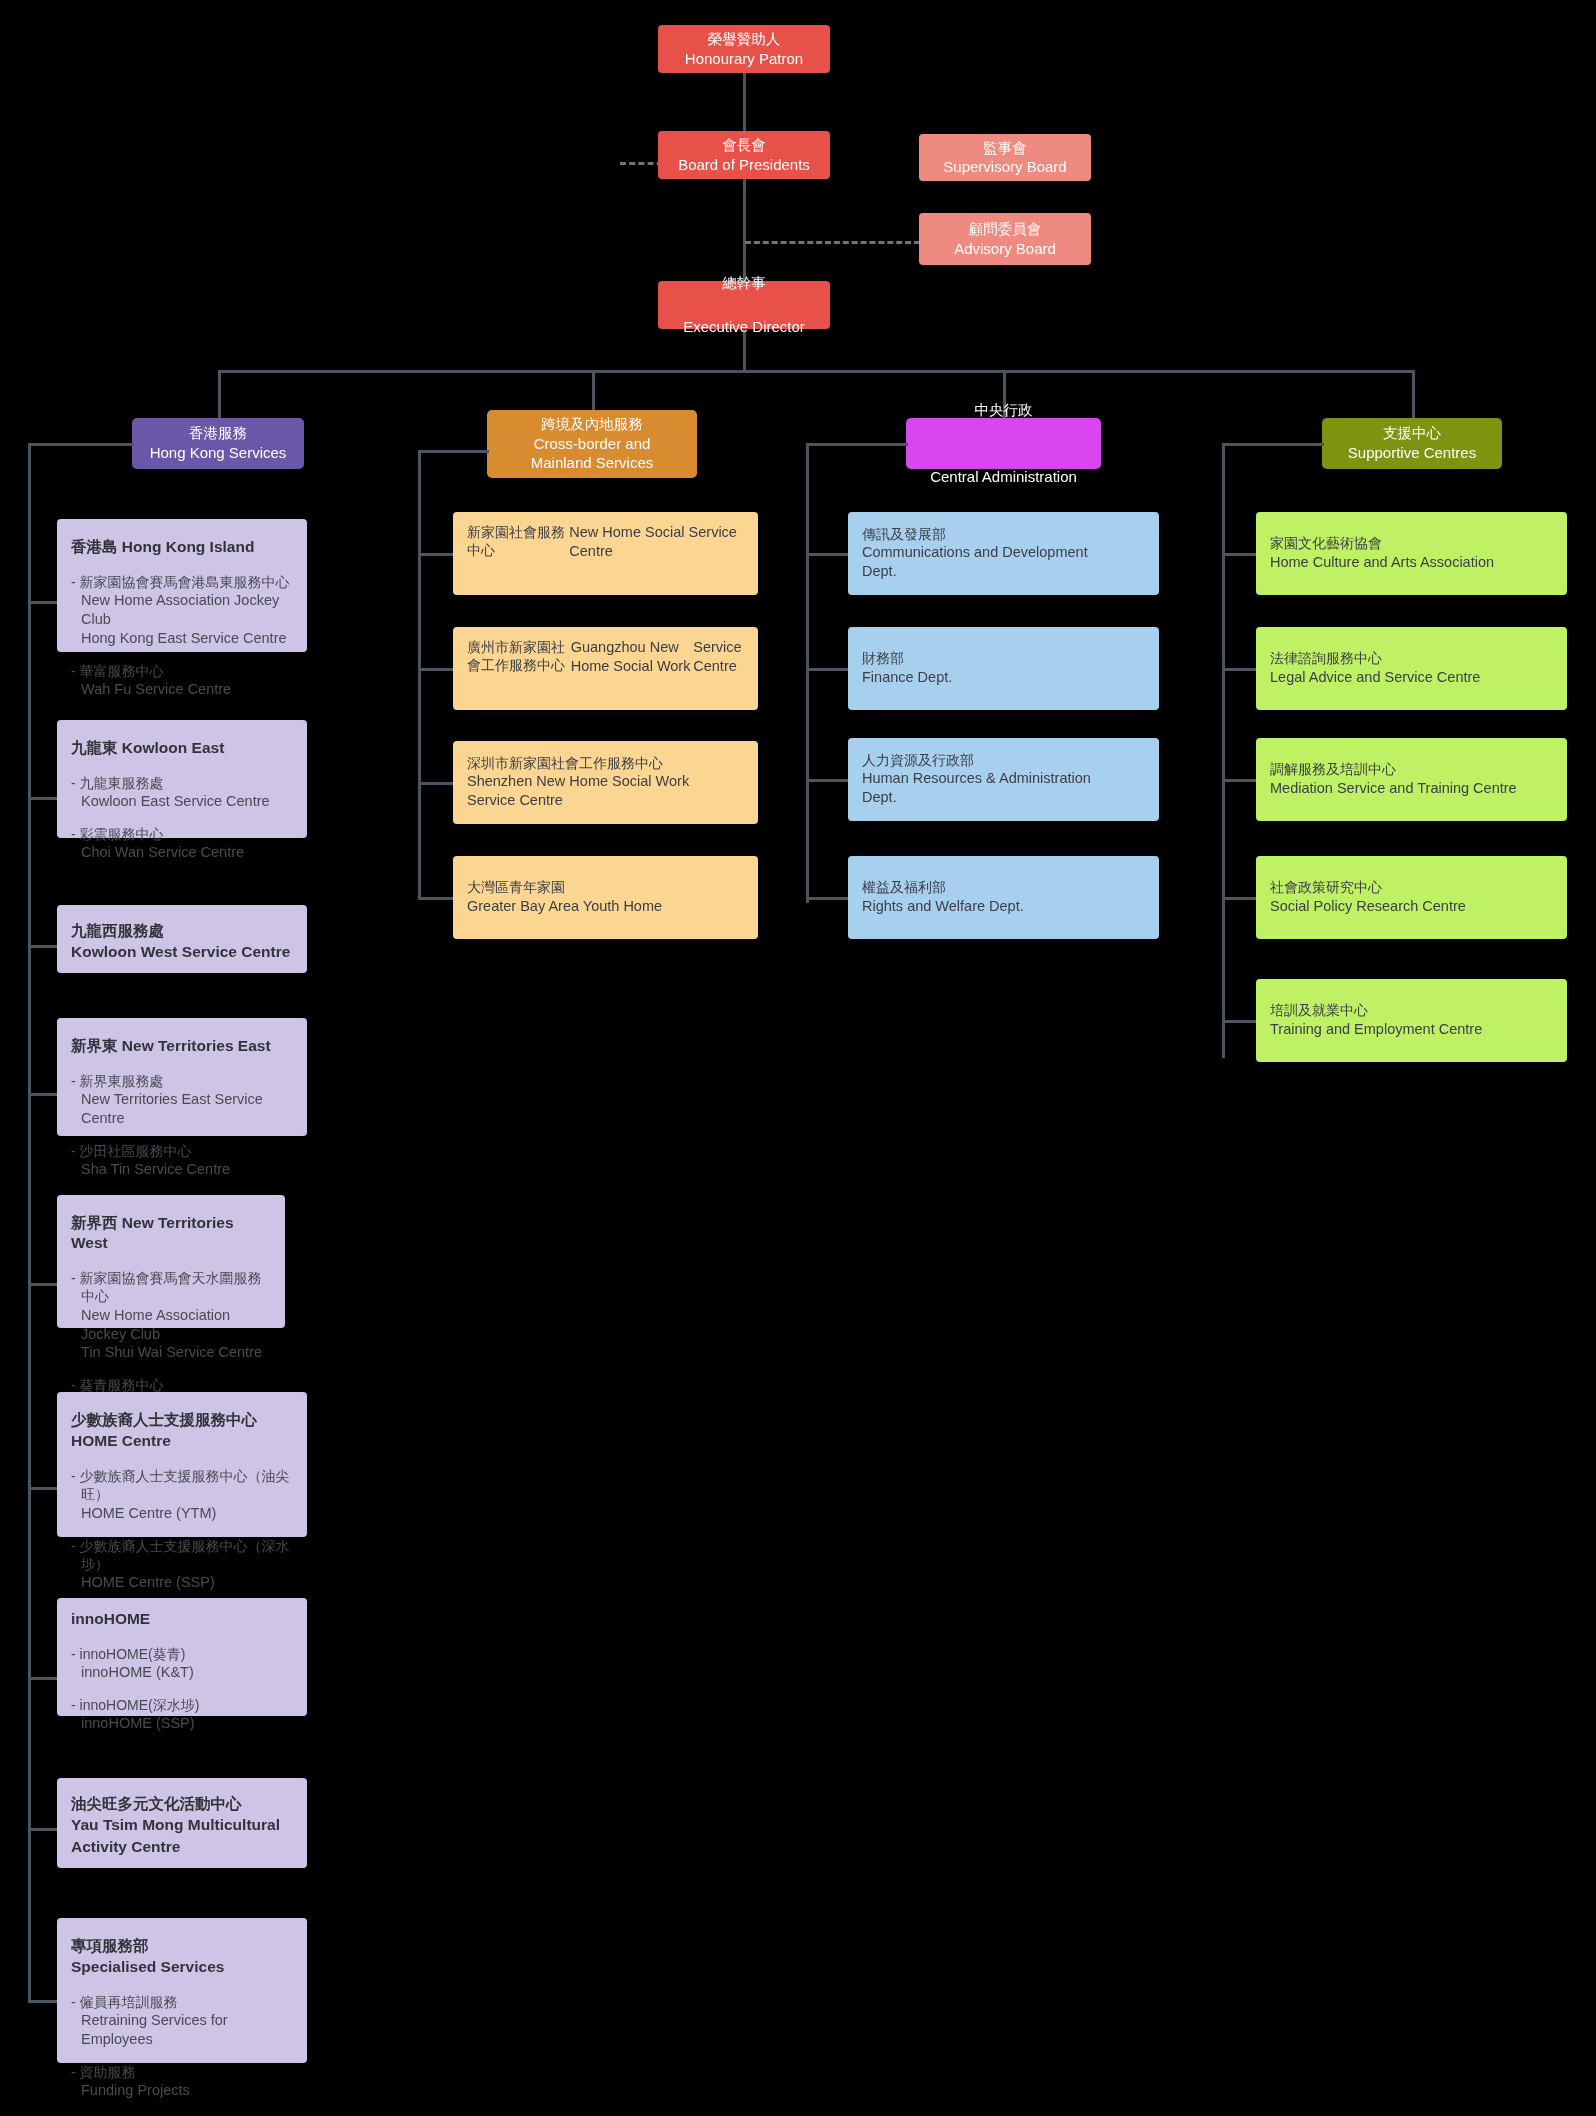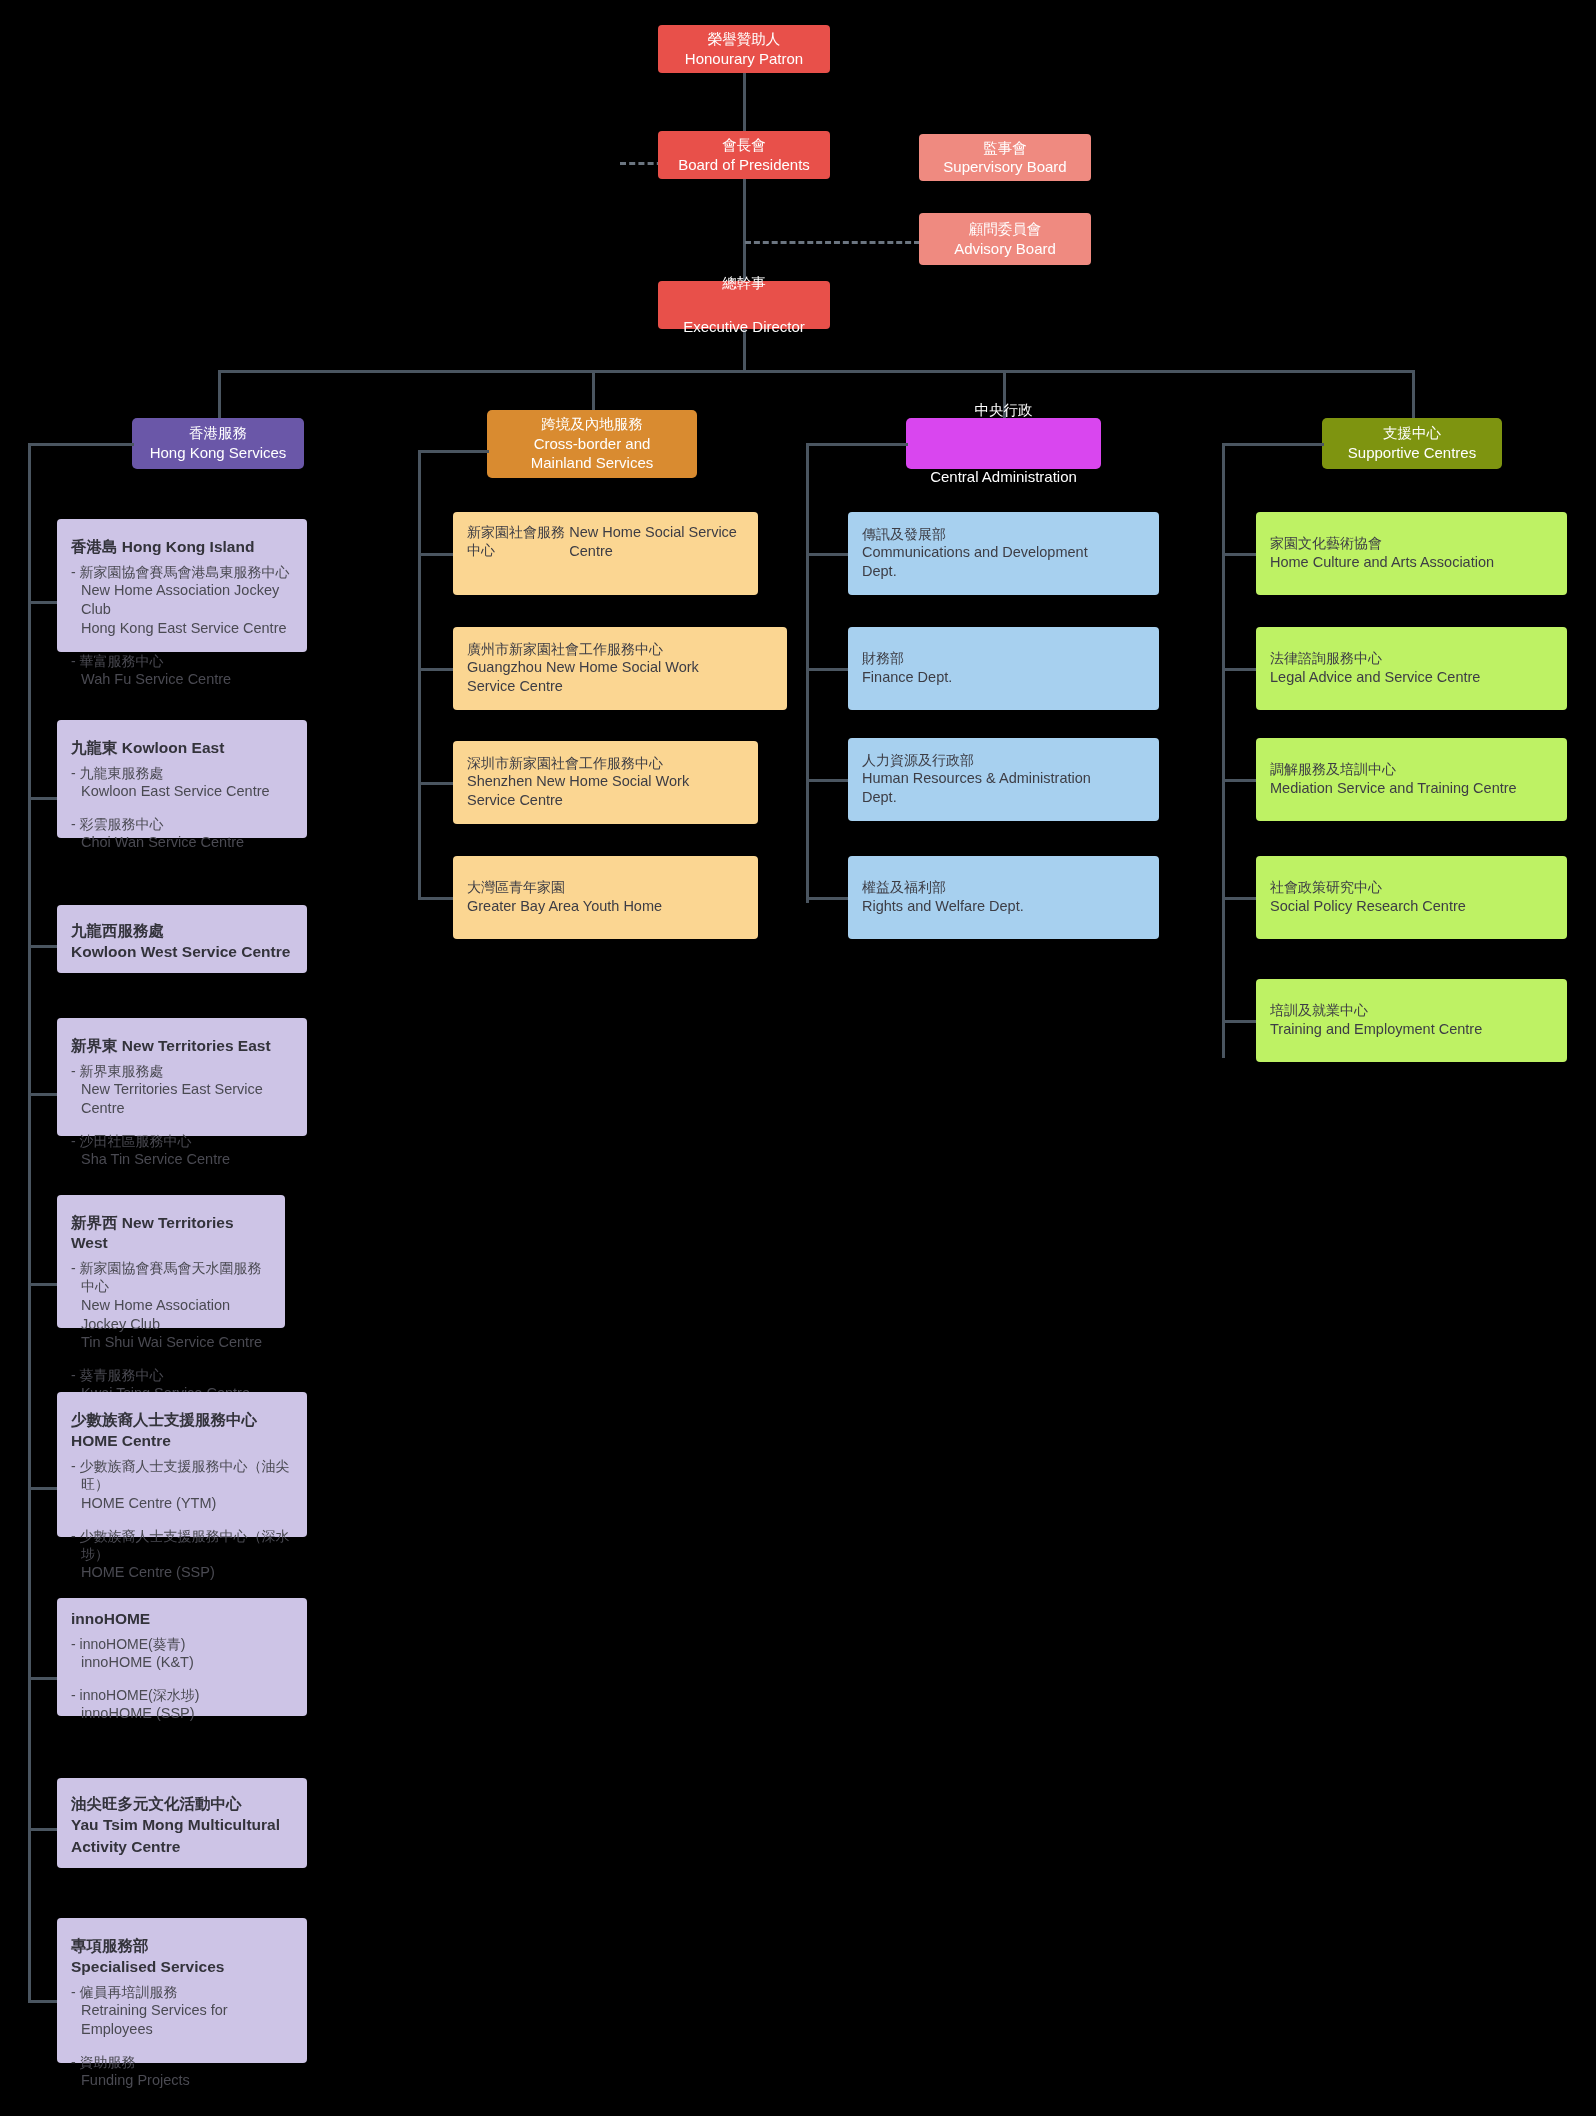--- a/index.html
+++ b/index.html
@@ -85,21 +85,21 @@
   }
   .card .head-sub {
     font-weight: bold;
     font-size: 15.5px;
     color: #33333b;
     margin-bottom: 1px;
   }
   .card .plain-zh { font-size: 14px; color: #3d3d45; }
   .card .plain-en { font-size: 14.5px; color: #3d3d45; }
 
-  .sub { margin-top: 6px; }
+  .sub { margin-top: 16px; }
   .sub + .sub { margin-top: 14px; }
   .sub .s-zh {
     font-size: 14px;
     color: #4a4a52;
     text-indent: -10px;
     padding-left: 10px;
   }
   .sub .s-en {
     font-size: 14.5px;
     color: #4a4a52;
@@ -312,21 +312,21 @@
       <div class="s-zh">- 資助服務</div>
       <div class="s-en">Funding Projects</div>
     </div>
   </div>
 
   <div class="card orange" style="left:453px; top:512px; width:305px; height:83px; display:flex; flex-direction:row; justify-content:center;">
     <div class="plain-zh">新家園社會服務中心</div>
     <div class="plain-en">New Home Social Service Centre</div>
   </div>
 
-  <div class="card orange" style="left:453px; top:627px; width:334px; height:83px; display:flex; flex-direction:column; justify-content:center;">
+  <div class="card orange" style="left:453px; top:627px; width:305px; height:83px; display:flex; justify-content:center;">
     <div class="plain-zh">廣州市新家園社會工作服務中心</div>
     <div class="plain-en">Guangzhou New Home Social Work</div>
     <div class="plain-en">Service Centre</div>
   </div>
 
   <div class="card orange" style="left:453px; top:741px; width:305px; height:83px; display:flex; flex-direction:column; justify-content:center;">
     <div class="plain-zh">深圳市新家園社會工作服務中心</div>
     <div class="plain-en">Shenzhen New Home Social Work</div>
     <div class="plain-en">Service Centre</div>
   </div>

